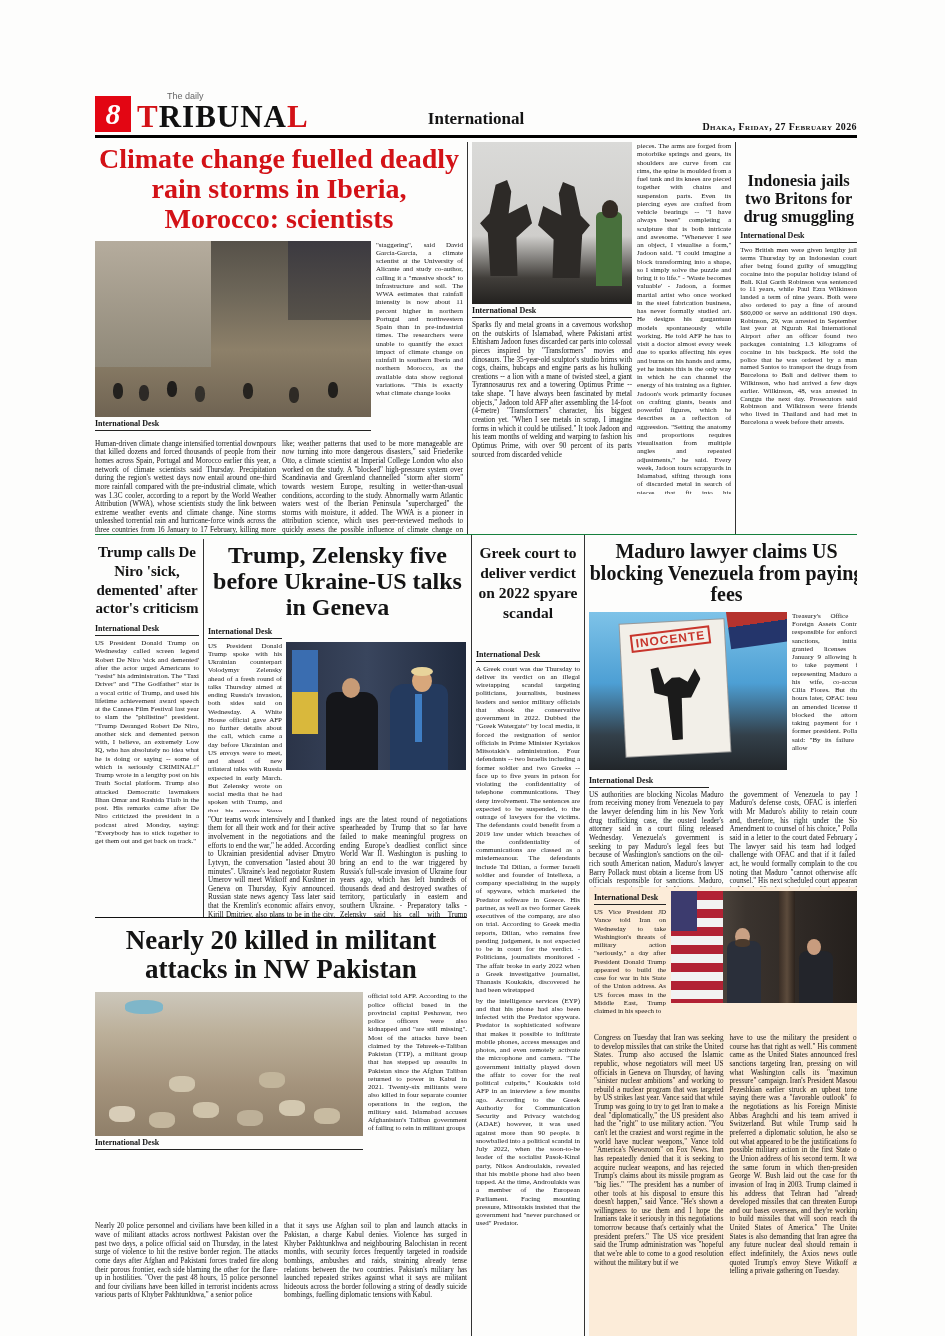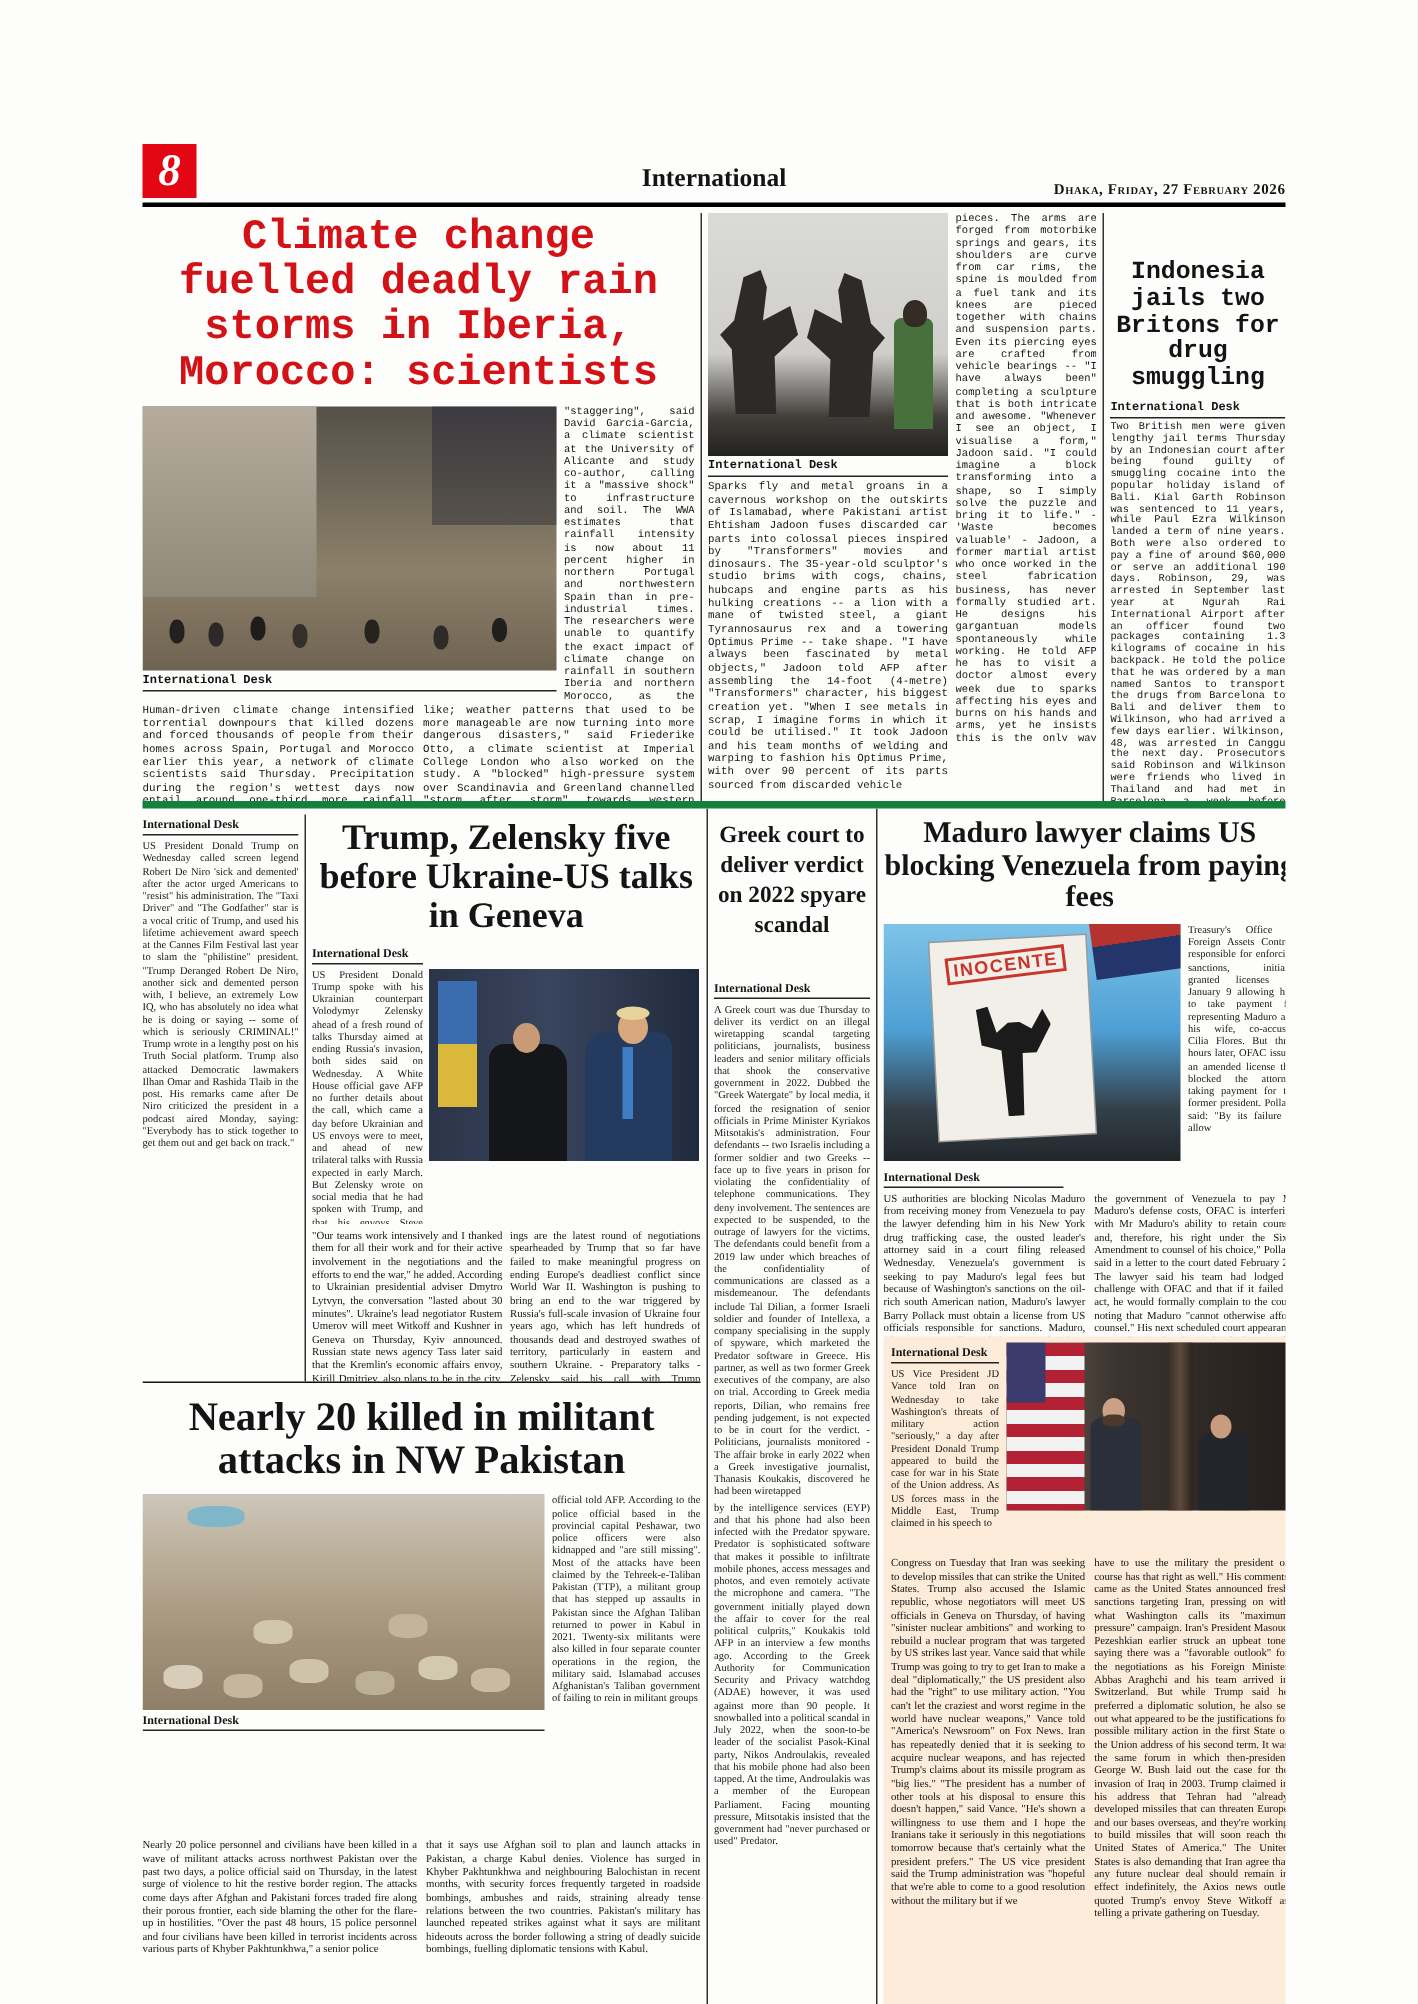--- a/index.html
+++ b/index.html
@@ -20,21 +20,21 @@
 
   
   .byline{font-weight:bold;font-size:8px;border-bottom:1px solid #222;padding:2px 0 2px;margin-bottom:3px;}
   .bt{font-size:7.2px;line-height:1.2;text-align:justify;}
   .bt-s{font-size:7px;line-height:1.18;text-align:justify;}
   .hl{font-weight:bold;text-align:center;line-height:1.08;}
   .vr{width:1px;background:#333;margin:0 4px;flex:0 0 1px;}
   .photo{position:relative;overflow:hidden;flex:0 0 auto;}
 
   
-  .toprow{display:flex;height:392px;overflow:hidden;border-bottom:5px solid #15803d;padding-top:4px;font-family:Liberation Mono, monospace;}
+  .toprow{display:flex;height:392px;overflow:hidden;border-bottom:1px solid #15803d;padding-top:4px;}
   .art-climate{width:372px;overflow:hidden;}
   .hl-climate{font-size:28px;color:#d31217;margin:2px 0 6px;}
   .climate-row{display:flex;gap:5px;align-items:flex-start;}
   .climate-left{width:276px;flex:0 0 276px;}
   .climate-photo{width:276px;height:176px;background:linear-gradient(180deg,#565149 0%,#6e6759 30%,#8d8069 62%,#6f6352 100%);}
   .cp-bldg{position:absolute;left:0;top:0;width:42%;height:72%;background:linear-gradient(180deg,#b5ac9d,#8f8878);}
   .cp-bldg2{position:absolute;right:0;top:0;width:30%;height:45%;background:linear-gradient(180deg,#3c3a40,#57524a);}
   .cp-crowd{position:absolute;left:18px;bottom:18px;width:10px;height:16px;border-radius:45%;background:#23211e;
             box-shadow:26px 2px 0 #2c2926,54px -2px 0 #1f1d1b,82px 3px 0 #33302b,130px 0 0 #26231f,176px 4px 0 #2e2a25,215px -1px 0 #211f1c;}
   .climate-side{flex:1;height:196px;overflow:hidden;}
@@ -131,20 +131,24 @@
   .vance-cols>div{flex:1;}
 </style>
 </head>
 <body>
 
 <div class="page">
  <div class="content">
 
   <div class="mast">
     <div class="pagenum">8</div>
+    <div class="brandwrap">
+      <div class="brand-small">The daily</div>
+      <div class="brand"><span class="red">T</span><span>RIBUNA</span><span class="red">L</span></div>
+    </div>
     <div class="section-label">International</div>
     <div class="edition-date">Dhaka, Friday, 27 February 2026</div>
   </div>
 
   <div class="toprow">
 
     <div class="art-climate">
       <div class="hl hl-climate">Climate change fuelled deadly rain storms in Iberia, Morocco: scientists</div>
       <div class="climate-row">
         <div class="climate-left">
@@ -189,20 +193,21 @@
       <div class="indo-body">Two British men were given lengthy jail terms Thursday by an Indonesian court after being found guilty of smuggling cocaine into the popular holiday island of Bali. Kial Garth Robinson was sentenced to 11 years, while Paul Ezra Wilkinson landed a term of nine years. Both were also ordered to pay a fine of around $60,000 or serve an additional 190 days. Robinson, 29, was arrested in September last year at Ngurah Rai International Airport after an officer found two packages containing 1.3 kilograms of cocaine in his backpack. He told the police that he was ordered by a man named Santos to transport the drugs from Barcelona to Bali and deliver them to Wilkinson, who had arrived a few days earlier. Wilkinson, 48, was arrested in Canggu the next day. Prosecutors said Robinson and Wilkinson were friends who lived in Thailand and had met in Barcelona a week before their arrests.</div>
     </div>
   </div>
 
   <div class="lower">
 
     <div class="lower-left">
 
       <div class="midrow">
         <div class="art-deniro">
+          <div class="hl hl-deniro">Trump calls De Niro 'sick, demented' after actor's criticism</div>
           <div class="byline">International Desk</div>
           <div class="bt-s">US President Donald Trump on Wednesday called screen legend Robert De Niro 'sick and demented' after the actor urged Americans to "resist" his administration. The "Taxi Driver" and "The Godfather" star is a vocal critic of Trump, and used his lifetime achievement award speech at the Cannes Film Festival last year to slam the "philistine" president. "Trump Deranged Robert De Niro, another sick and demented person with, I believe, an extremely Low IQ, who has absolutely no idea what he is doing or saying -- some of which is seriously CRIMINAL!" Trump wrote in a lengthy post on his Truth Social platform. Trump also attacked Democratic lawmakers Ilhan Omar and Rashida Tlaib in the post. His remarks came after De Niro criticized the president in a podcast aired Monday, saying: "Everybody has to stick together to get them out and get back on track."</div>
         </div>
 
         <div class="vr"></div>
 
         <div class="art-zel">
           <div class="hl hl-zel">Trump, Zelensky five before Ukraine-US talks in Geneva</div>
           <div class="byline" style="width:74px;">International Desk</div>
           <div class="zel-top">

